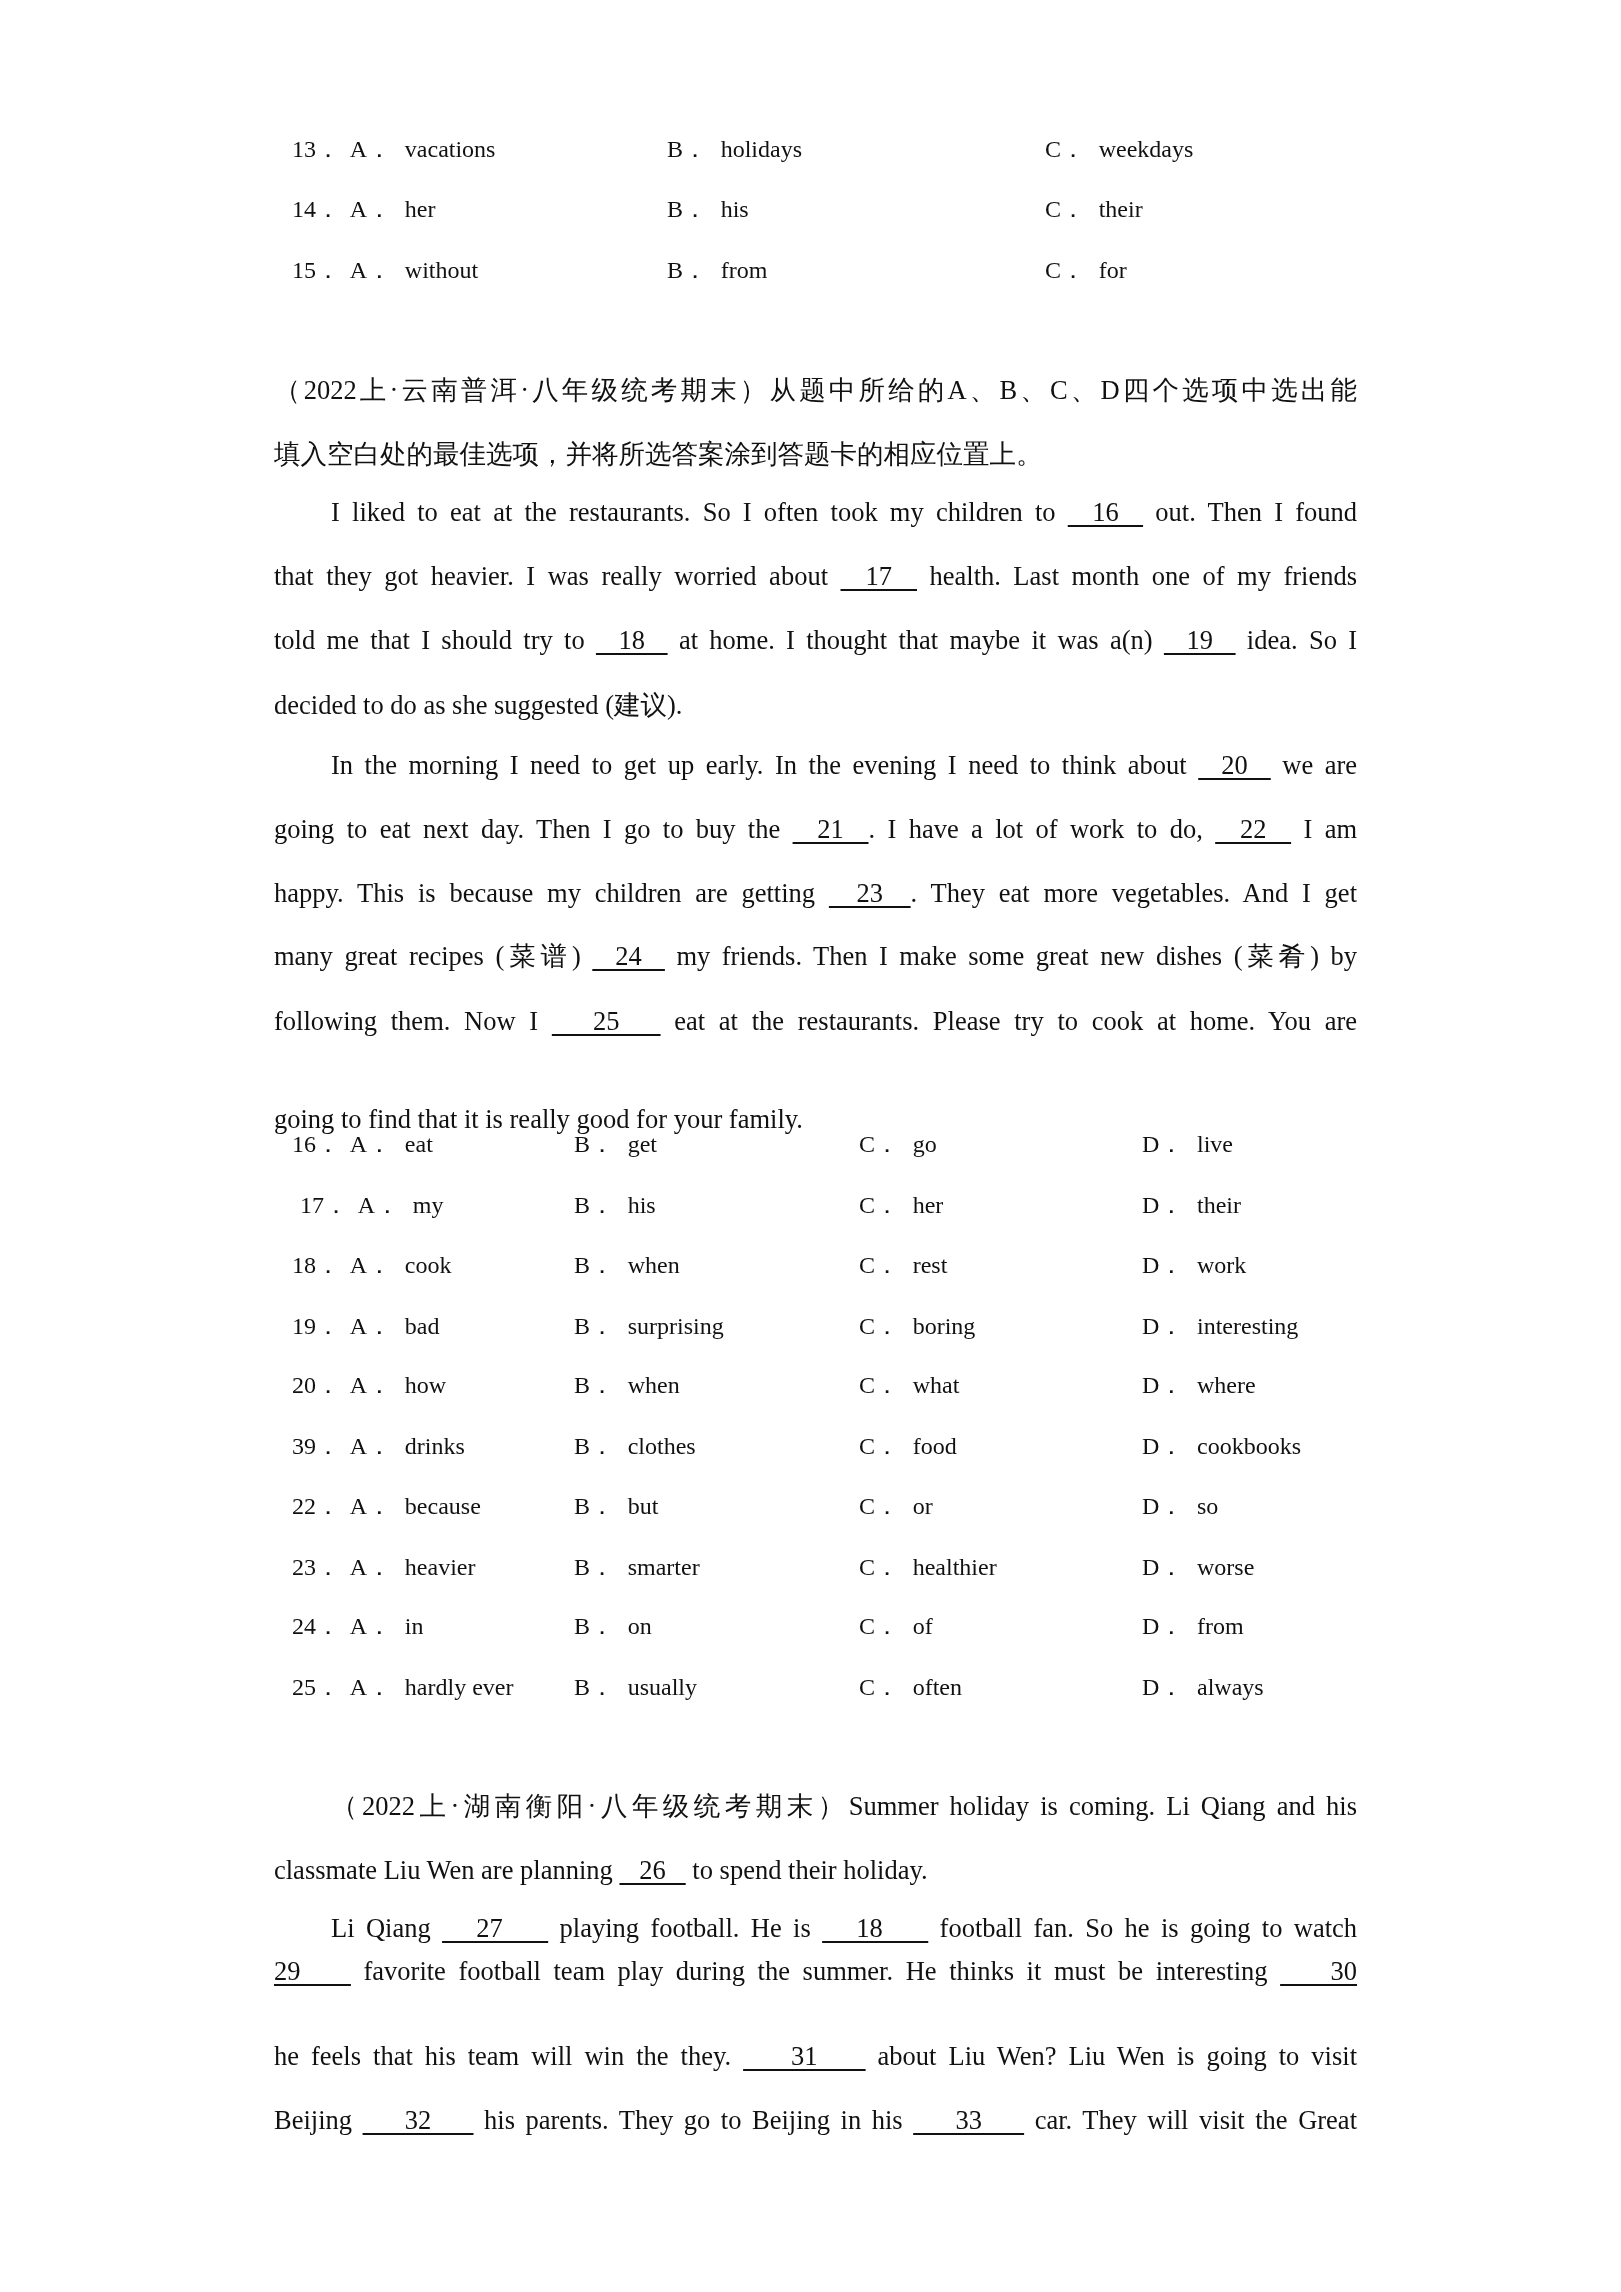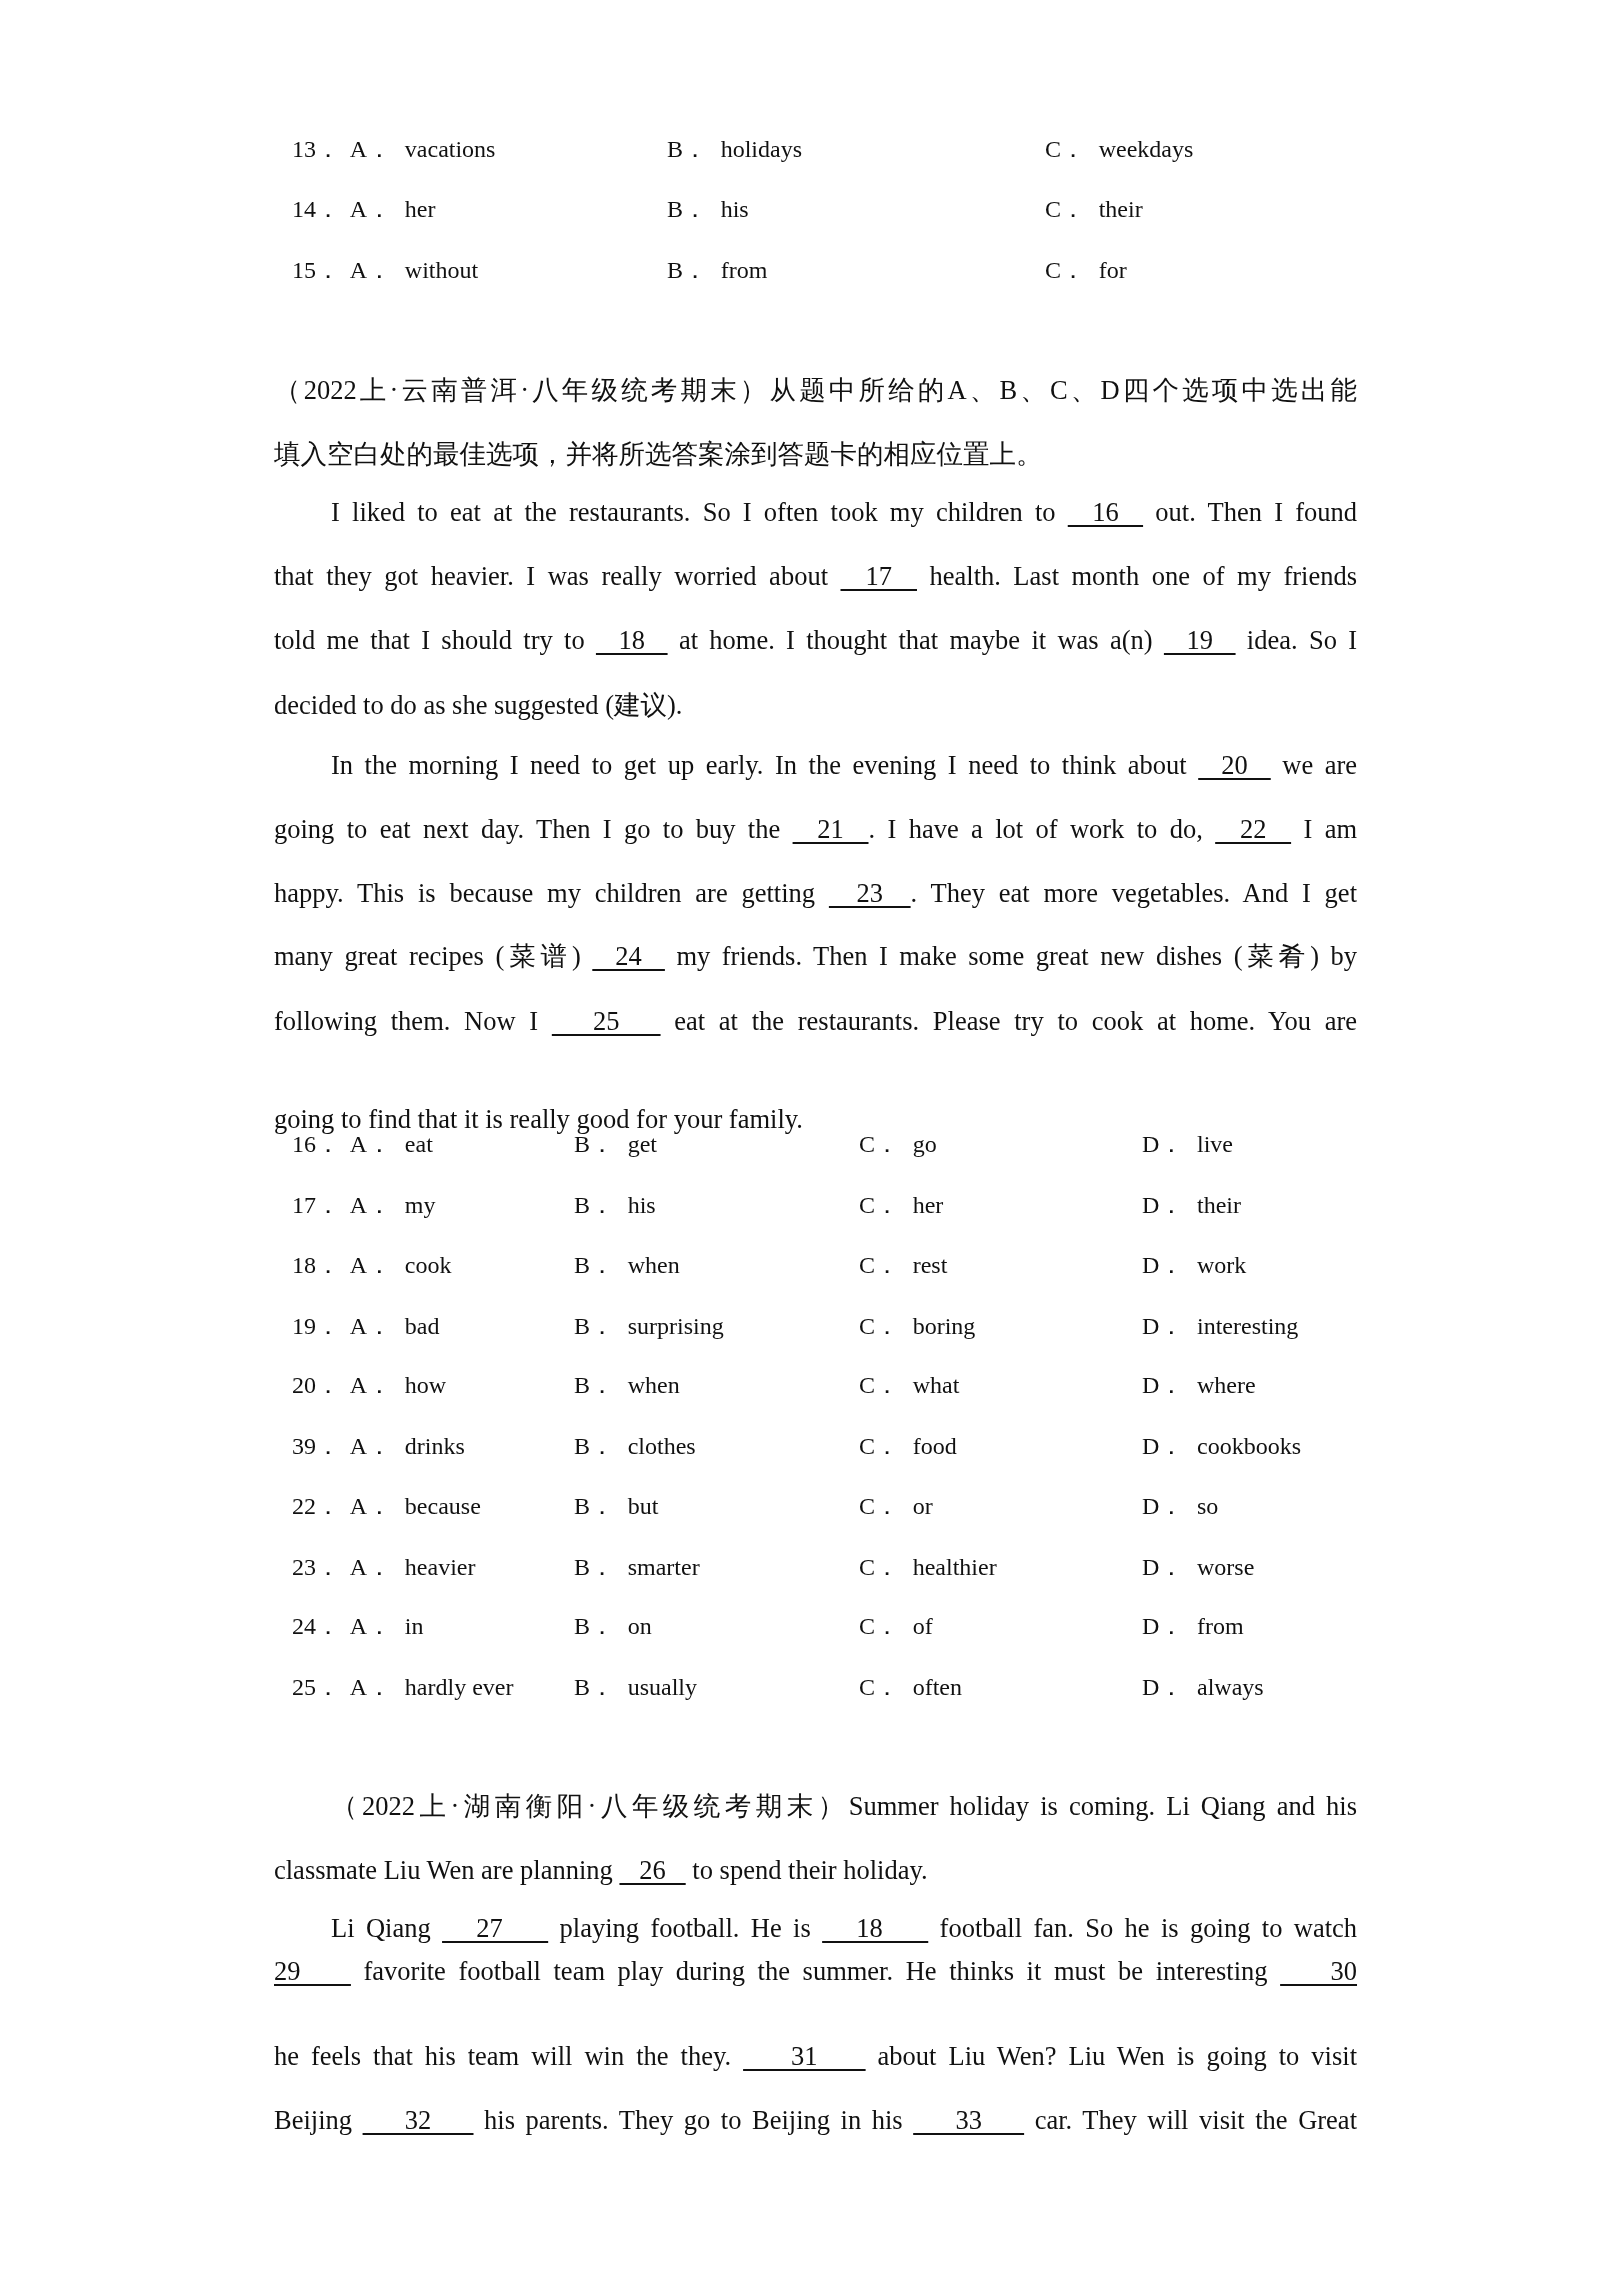--- a/index.html
+++ b/index.html
@@ -62,21 +62,21 @@
     </div>
 
     <div>
       <div class="opt-row" style="top:1125px">
         <span class="opt" style="left:0"><span class="num">16．</span><span class="letter">A．</span><span class="word">eat</span></span>
         <span class="opt" style="left:282px"><span>B．</span><span class="word">get</span></span>
         <span class="opt" style="left:567px"><span>C．</span><span class="word">go</span></span>
         <span class="opt" style="left:850px"><span>D．</span><span class="word">live</span></span>
       </div>
       <div class="opt-row" style="top:1186px">
-        <span class="opt" style="left:0"><span class="num">17．</span><span class="letter">A．</span><span class="word">my</span></span>
+        <span class="opt" style="left:8px"><span class="num">17．</span><span class="letter">A．</span><span class="word">my</span></span>
         <span class="opt" style="left:282px"><span>B．</span><span class="word">his</span></span>
         <span class="opt" style="left:567px"><span>C．</span><span class="word">her</span></span>
         <span class="opt" style="left:850px"><span>D．</span><span class="word">their</span></span>
       </div>
       <div class="opt-row" style="top:1246px">
         <span class="opt" style="left:0"><span class="num">18．</span><span class="letter">A．</span><span class="word">cook</span></span>
         <span class="opt" style="left:282px"><span>B．</span><span class="word">when</span></span>
         <span class="opt" style="left:567px"><span>C．</span><span class="word">rest</span></span>
         <span class="opt" style="left:850px"><span>D．</span><span class="word">work</span></span>
       </div>

